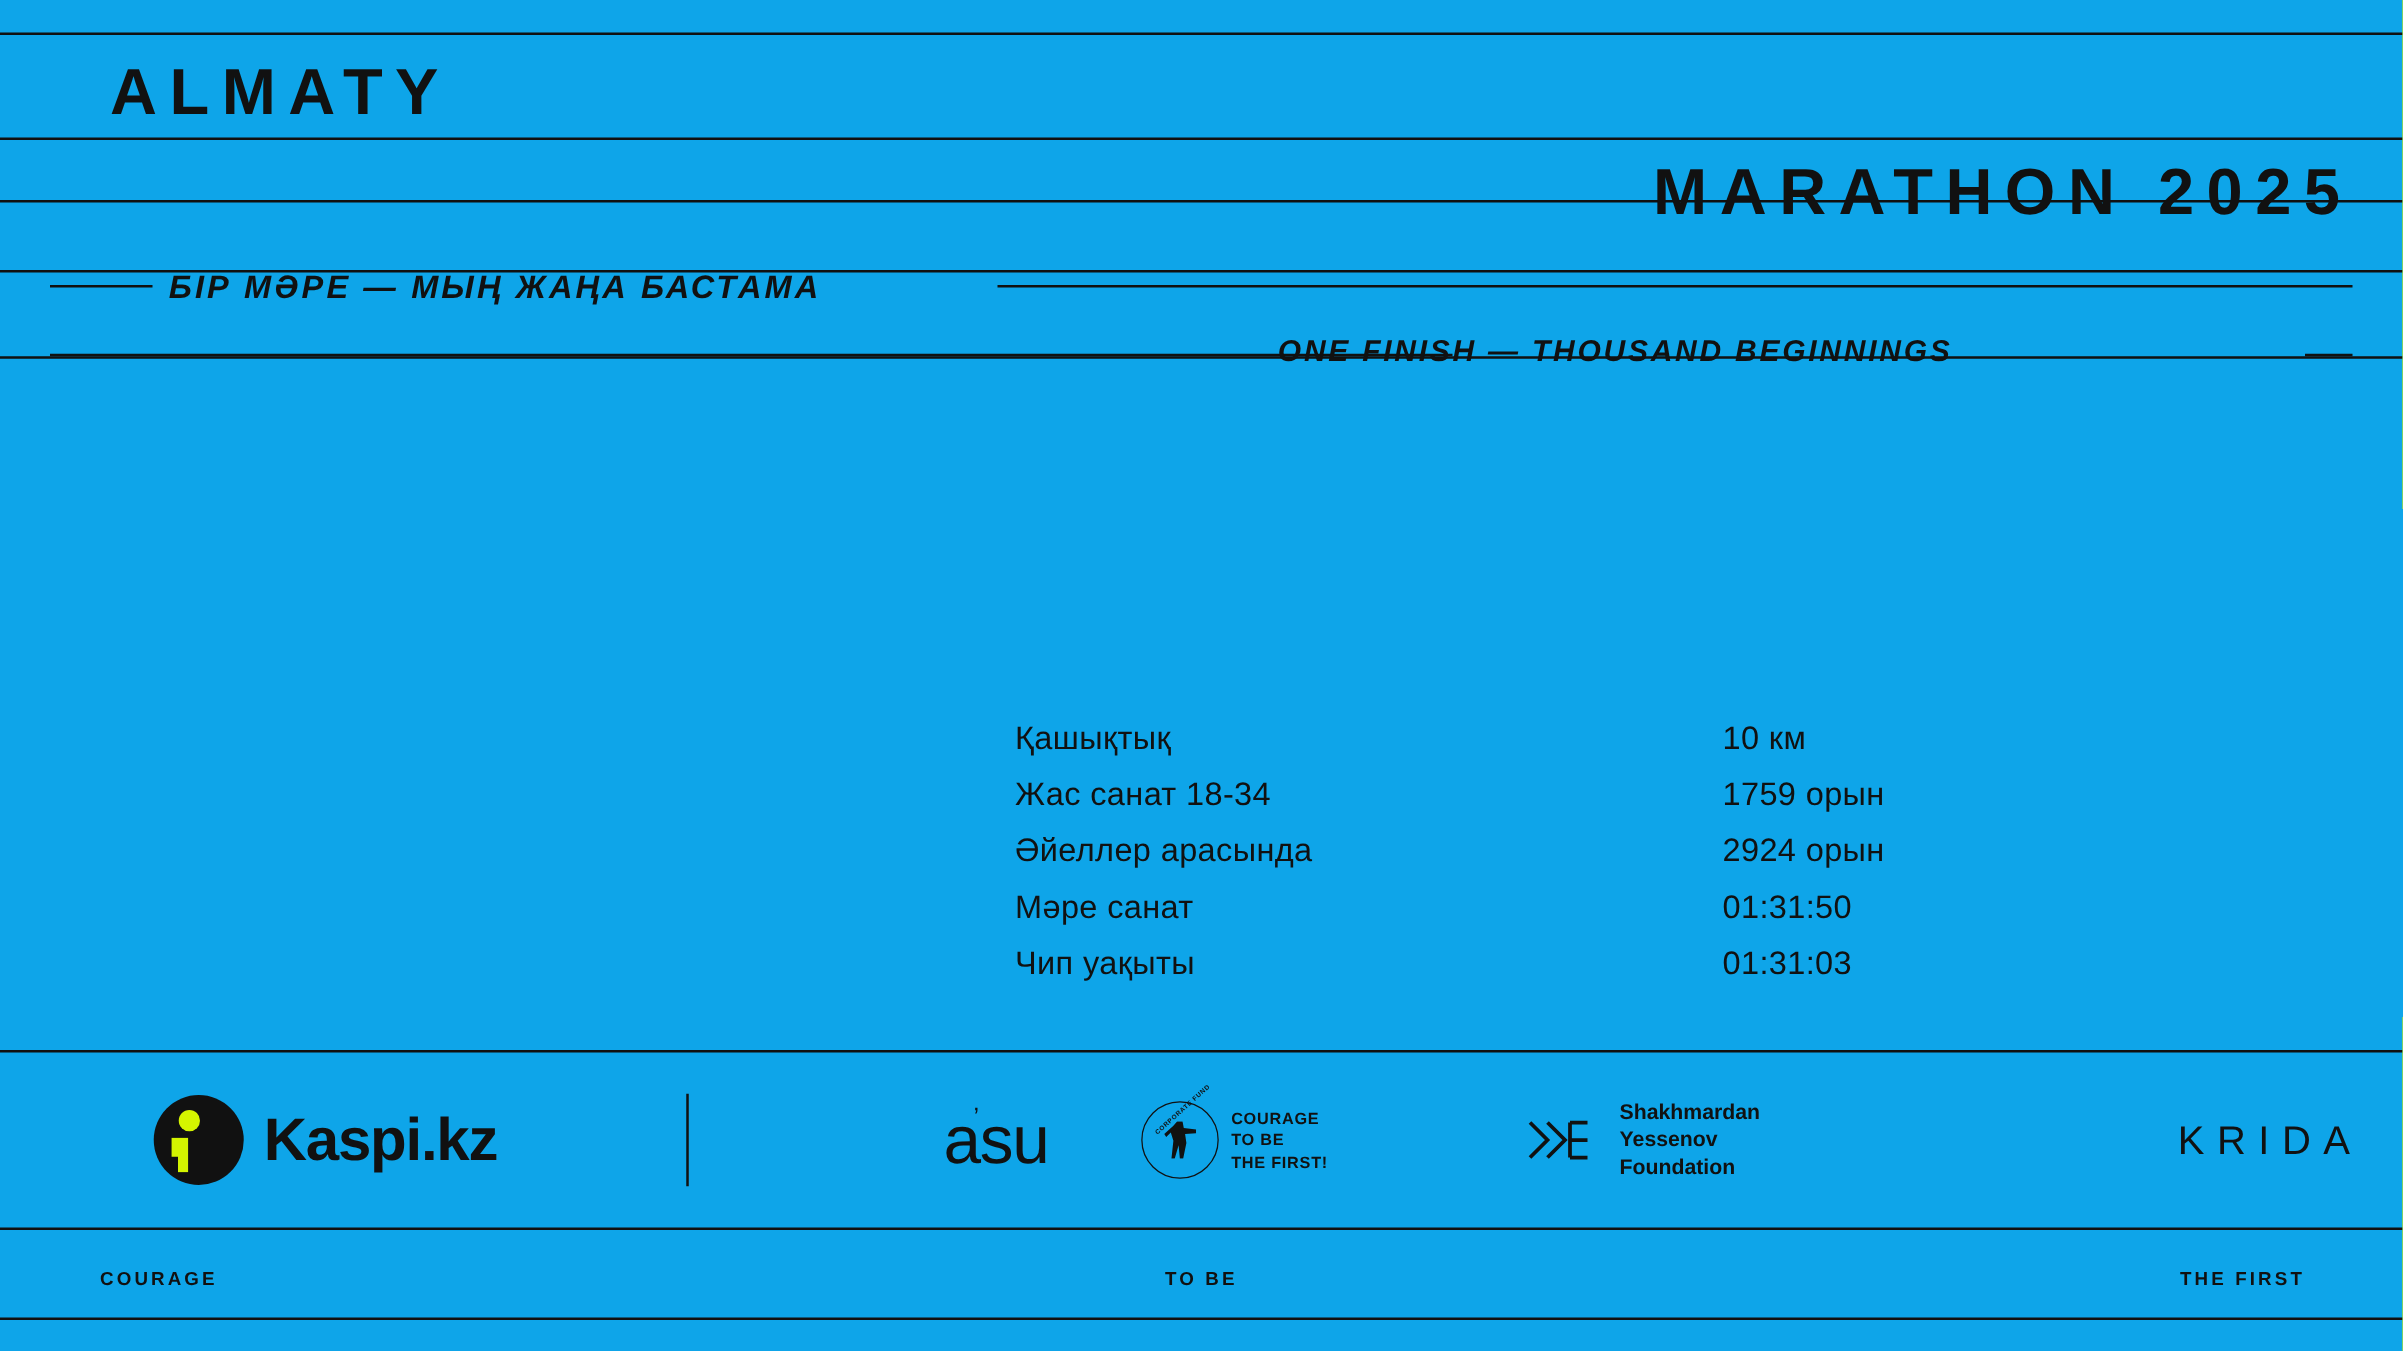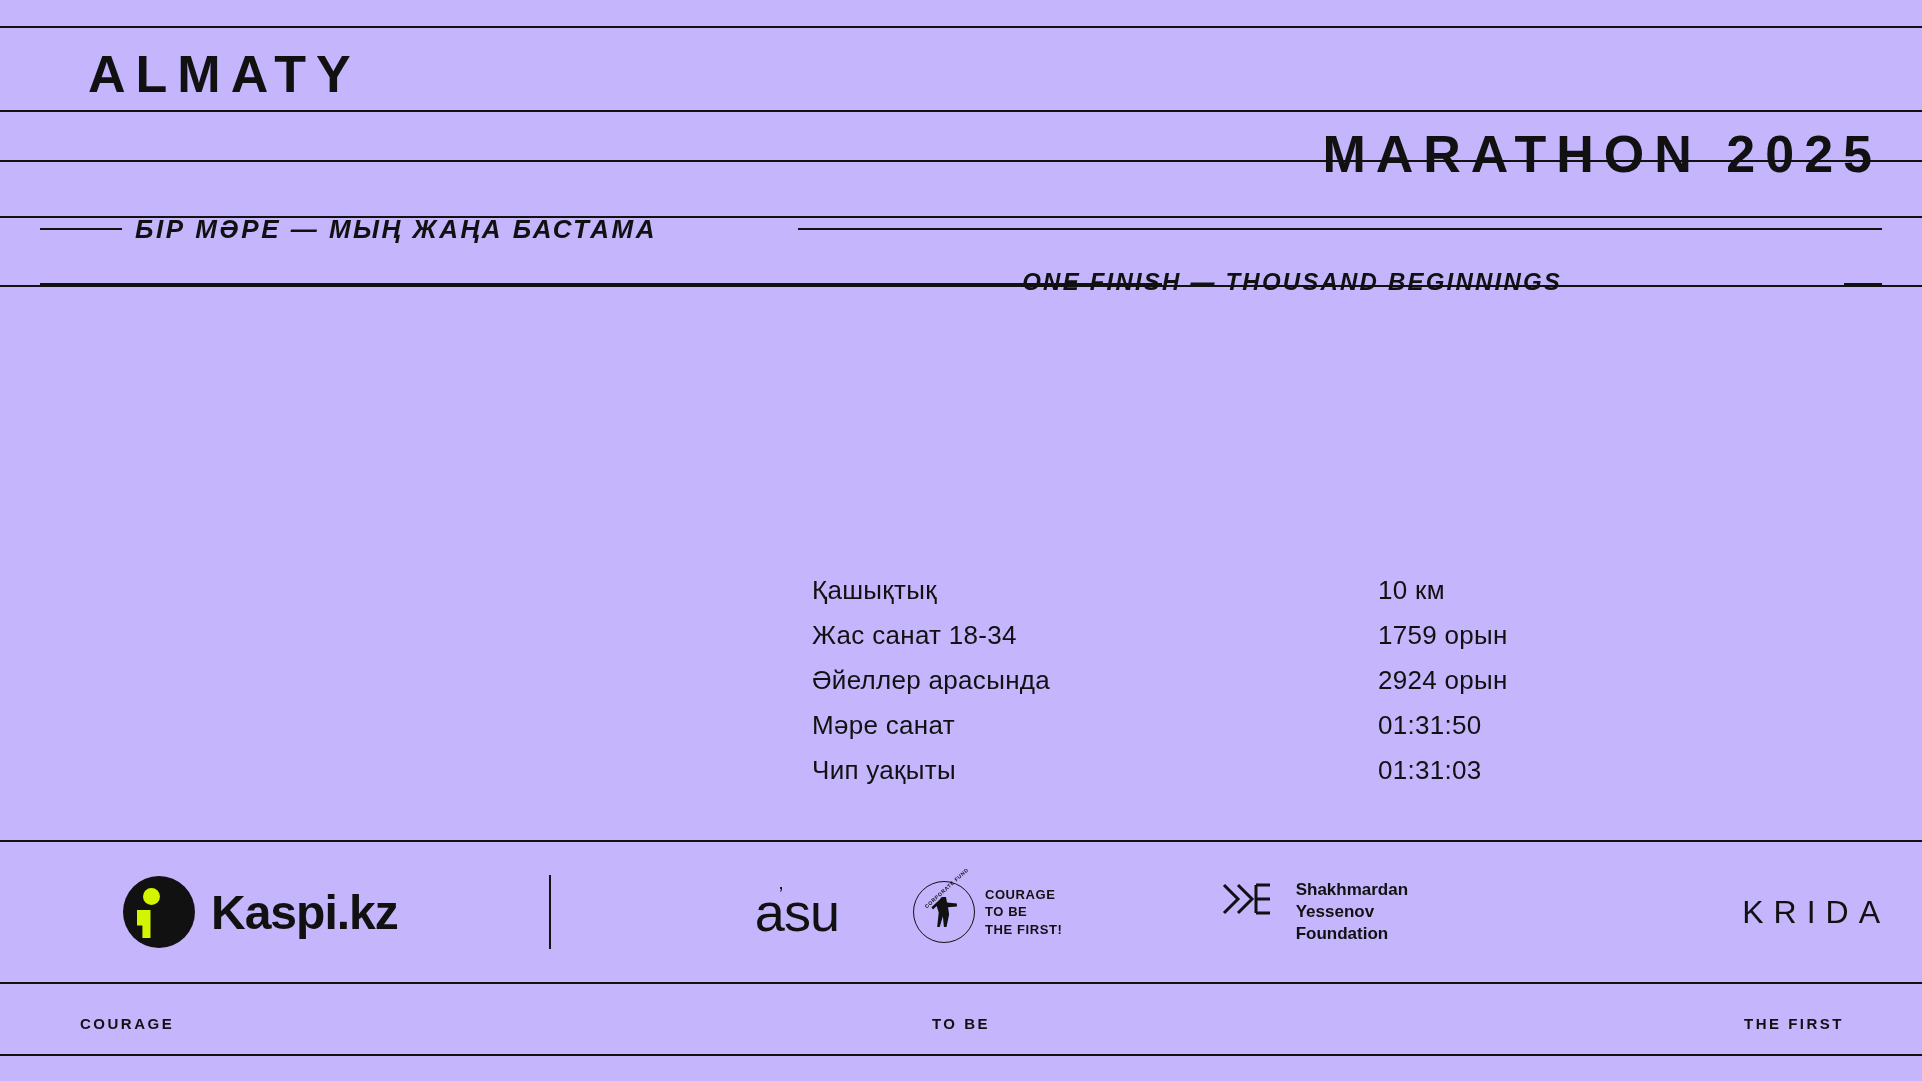--- a/index.html
+++ b/index.html
@@ -11,21 +11,21 @@
     width: 1922px;
     height: 1081px;
     overflow: hidden;
     font-family: "Liberation Sans", sans-serif;
     color: #111111;
     position: relative;
   }
   .certificate {
     position: absolute;
     inset: 0;
-    background: #c4b5fd;
+    background: #0ea5e9;
   }
 
   
   .rule {
     position: absolute;
     left: 0;
     width: 1922px;
     height: 2px;
     background: #111111;
   }
@@ -238,21 +238,21 @@
     font-weight: 700;
   }
   .courage-lines {
     font-size: 13px;
     font-weight: 700;
     line-height: 1.35;
     letter-spacing: 0.6px;
   }
   .syf-wrap {
     display: flex;
-    align-items: flex-start;
+    align-items: center;
     gap: 12px;
   }
   .syf-mark {
     width: 62px;
     height: 40px;
     flex: none;
   }
   .syf-text {
     font-size: 17px;
     font-weight: 700;

